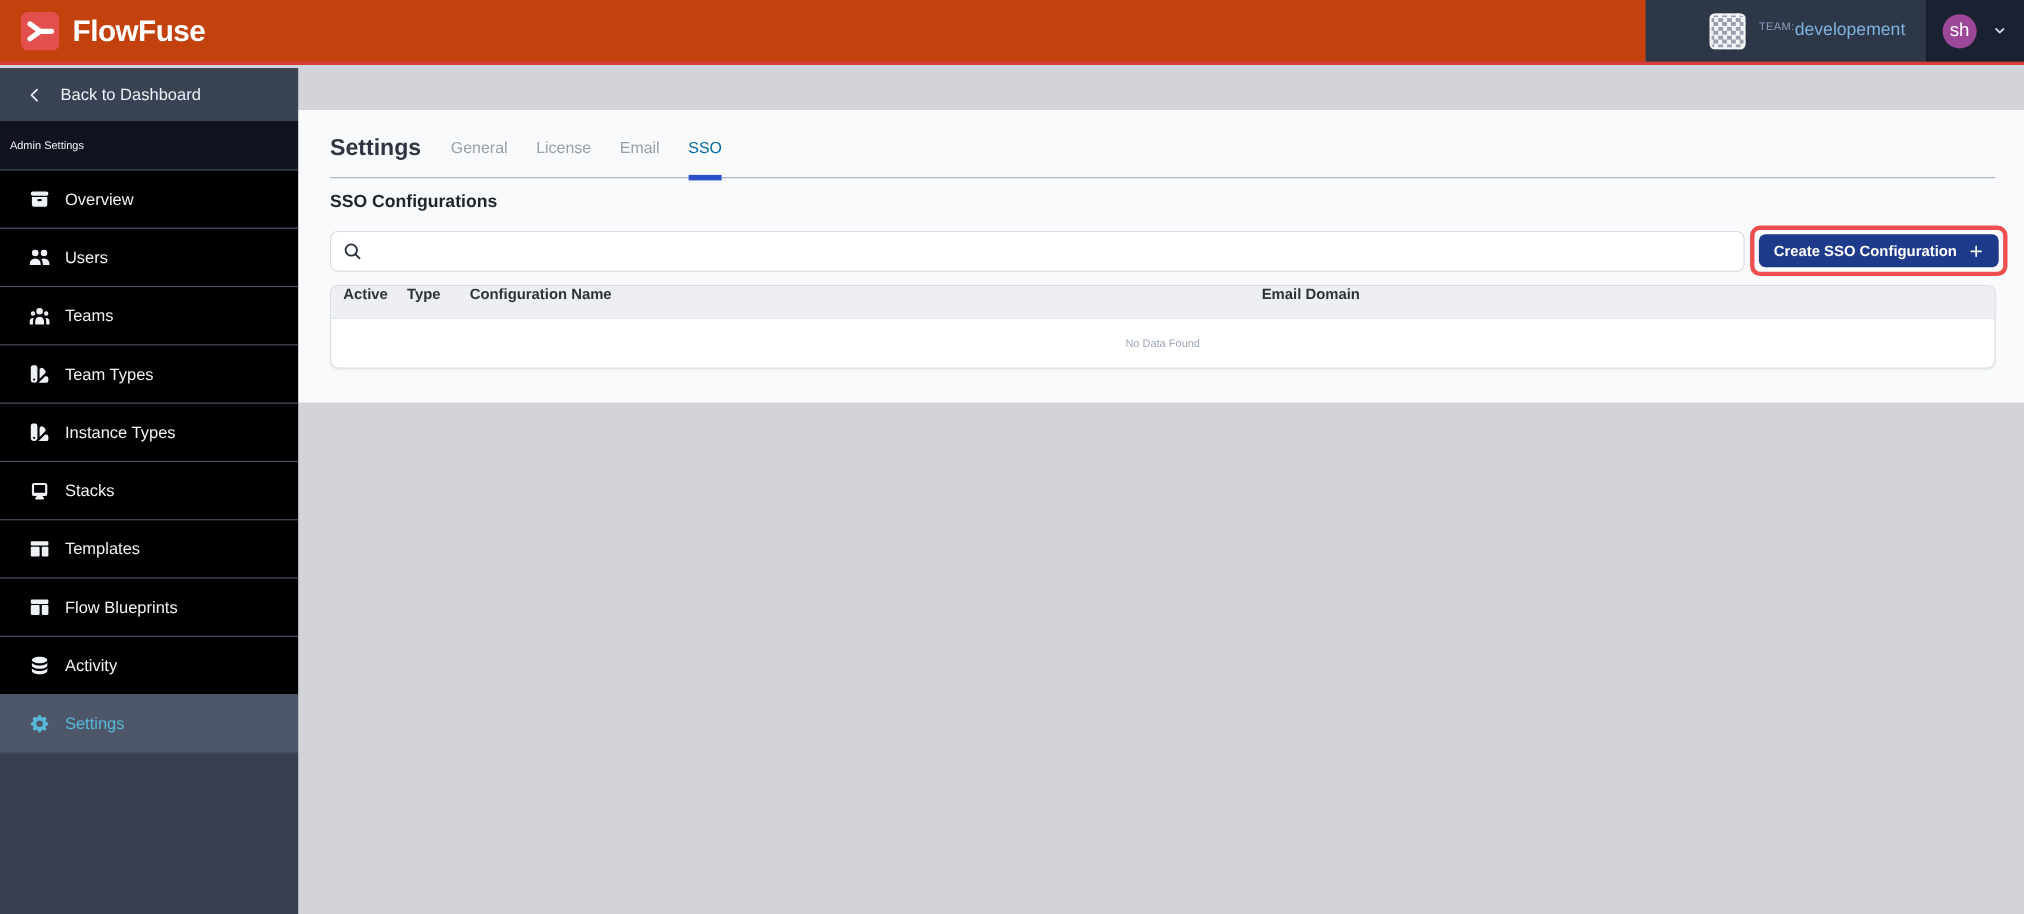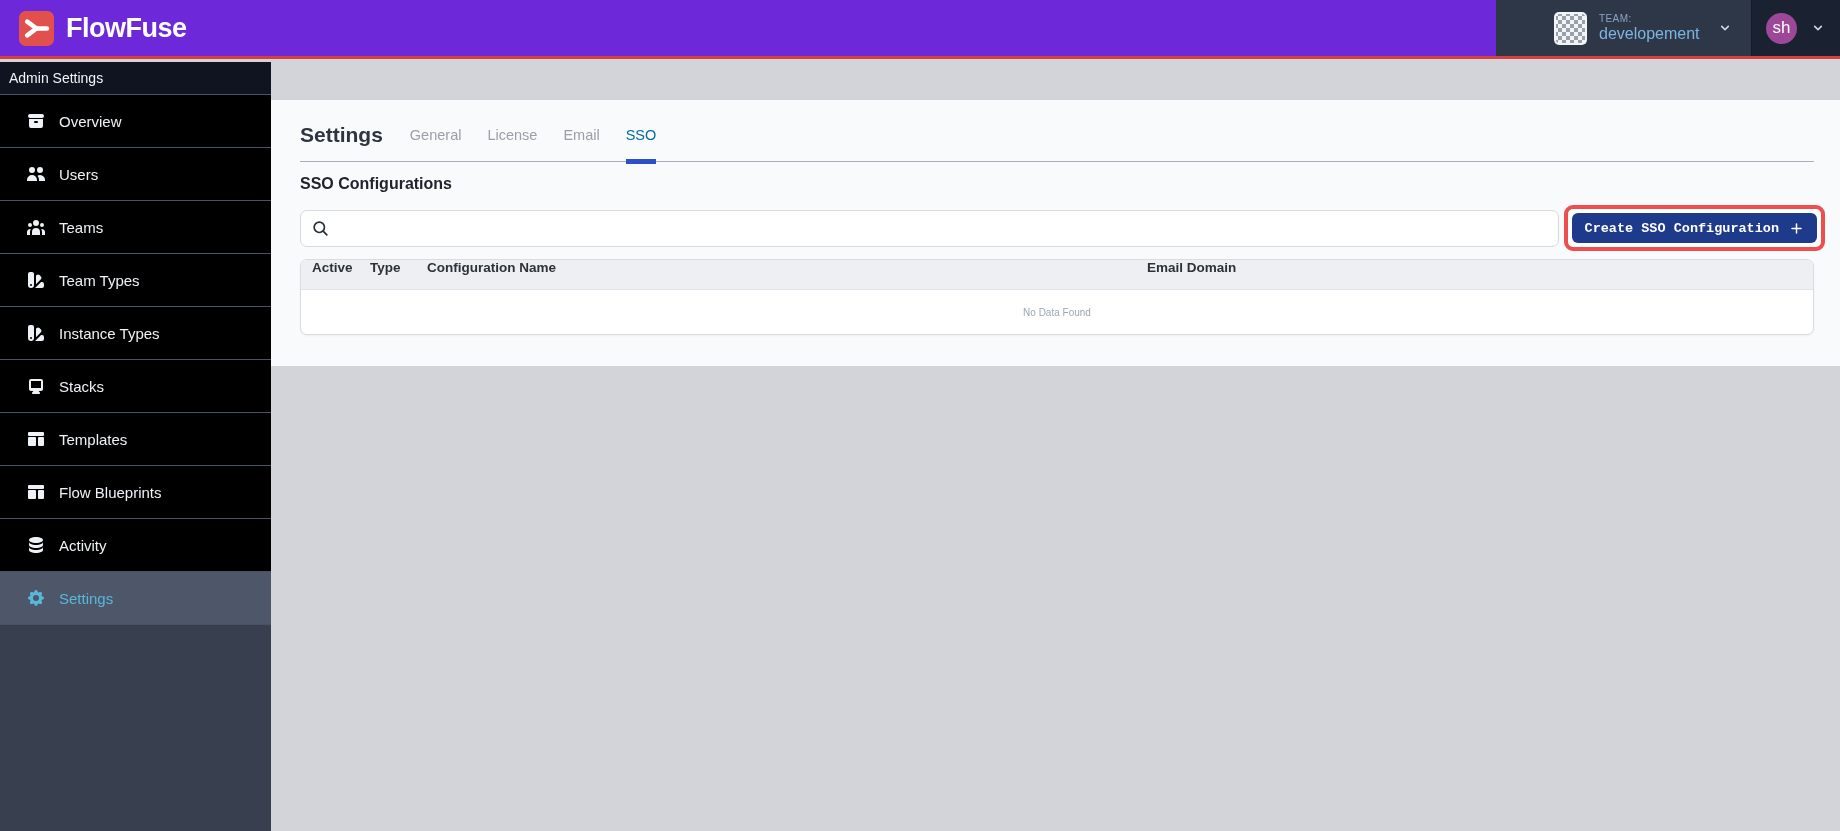--- a/index.html
+++ b/index.html
@@ -6,39 +6,39 @@
   html,body { width:1840px; height:831px; overflow:hidden; }
   body {
     font-family:"Liberation Sans","DejaVu Sans",sans-serif;
     background:#d2d4da;
     position:relative;
   }
 
   
   .topbar {
     position:absolute; top:0; left:0; width:1840px; height:59px;
-    background:#6d28d9; border-bottom:3px solid #d63f3d;
+    background:#c2410c; border-bottom:3px solid #d63f3d;
     display:flex; align-items:center; z-index:30;
   }
   .brand { display:flex; align-items:center; gap:12px; padding-left:19px; cursor:pointer; }
   .brand-logo { width:35px; height:35px; display:block; }
   .brand-name { color:#ffffff; font-size:27px; font-weight:700; letter-spacing:-0.5px; }
 
   .top-right { margin-left:auto; height:100%; display:flex; align-items:stretch; }
   .team-select {
     width:255px; background:#2e3748; display:flex; align-items:center;
     padding:0 18px 0 58px; cursor:pointer;
   }
   .identicon { width:33px; height:33px; border-radius:5px; flex:0 0 auto;
     background:
       repeating-conic-gradient(#98a0ab 0 25%, #f3f4f6 0 50%);
     background-size:8px 8px; background-color:#f3f4f6;
     box-shadow:inset 0 0 0 2px #f3f4f6;
   }
-  .team-text { margin-left:12px; display:flex; flex-direction:column; line-height:1.15; }
+  .team-text { margin-left:12px; display:flex; flex-direction:row; line-height:1.15; }
   .team-label { color:#8ca4c2; font-size:10px; letter-spacing:0.4px; }
   .team-name { color:#7db4e0; font-size:16px; }
   .team-chevron { margin-left:auto; color:#cfd8e4; }
   .user-menu {
     width:89px; background:#1a2130; border-left:1px solid #141a26;
     display:flex; align-items:center; justify-content:center; gap:13px; cursor:pointer;
   }
   .avatar {
     width:31px; height:31px; border-radius:50%; background:#9c4798;
     color:#fff; font-size:17px; display:flex; align-items:center; justify-content:center;
@@ -49,21 +49,21 @@
   .sidebar {
     position:absolute; top:62px; left:0; bottom:0; width:271px;
     background:#38404f; display:flex; flex-direction:column; z-index:20;
   }
   .back-row {
     height:48px; background:#3a4354; display:flex; align-items:center;
     color:#eef1f5; font-size:15px; cursor:pointer; flex:0 0 auto;
   }
   .back-row .back-chevron { width:17px; height:17px; margin:0 15px 0 23px; color:#e8ecf2; }
   .section-label {
-    height:32px; background:#0f1420; color:#f2f4f7; font-size:14px;
+    height:44px; background:#0f1420; color:#f2f4f7; font-size:10px;
     display:flex; align-items:center; padding-left:9px; flex:0 0 auto;
   }
   .nav-item {
     height:53px; background:#000000; border-top:1px solid #4a5365;
     display:flex; align-items:center; color:#eef1f5; font-size:15px;
     cursor:pointer; flex:0 0 auto;
   }
   .nav-item:first-of-type { border-top:none; }
   .nav-item .ni { width:20px; height:20px; margin:0 13px 0 26px; flex:0 0 auto; }
   .nav-item.active { background:#4d5769; color:#58b8da; }
@@ -98,21 +98,21 @@
   .search-box { position:relative; flex:1 1 auto; }
   .search-box input {
     width:100%; height:37px; border:1px solid #d7dade; border-radius:7px;
     background:#ffffff; padding:0 12px 0 38px; font-size:14px; color:#333;
     outline:none; font-family:inherit;
   }
   .search-icon { position:absolute; left:11px; top:9px; width:19px; height:19px; color:#252e3a; }
 
   .annotation {
     margin-left:5px; margin-right:-11px; flex:0 0 auto;
-    border:4px solid #ef4e4e; border-radius:9px; padding:4px; background:#ffffff;font-family:Liberation Mono, monospace;
+    border:4px solid #ef4e4e; border-radius:9px; padding:4px; background:#ffffff;
   }
   .create-btn {
     display:flex; align-items:center; gap:10px; height:30px;
     background:#1e3a8a; color:#ffffff; border:none; border-radius:6px;
     padding:0 13px; font-size:13.5px; font-weight:700; cursor:pointer;
     font-family:inherit;
   }
   .create-btn .plus { width:15px; height:15px; }
 
   .data-table {
@@ -162,20 +162,26 @@
     <div class="user-menu">
       <span class="avatar">sh</span>
       <svg class="chev" viewBox="0 0 20 20" fill="#cfd8e4">
         <path d="M5.2 7.2a1 1 0 011.4 0L10 10.6l3.4-3.4a1 1 0 111.4 1.5l-4.1 4.1a1 1 0 01-1.4 0L5.2 8.7a1 1 0 010-1.5z"></path>
       </svg>
     </div>
   </div>
 </header>
 
 <aside class="sidebar">
+  <div class="back-row">
+    <svg class="back-chevron" viewBox="0 0 24 24" fill="none" stroke="currentColor" stroke-width="2.4" stroke-linecap="round" stroke-linejoin="round">
+      <path d="M15 19l-7-7 7-7"></path>
+    </svg>
+    <span>Back to Dashboard</span>
+  </div>
 
   <div class="section-label">Admin Settings</div>
 
   <div class="nav-item">
     <svg class="ni" viewBox="0 0 20 20" fill="currentColor">
       <path d="M4 3a2 2 0 100 4h12a2 2 0 100-4H4z"></path>
       <path fill-rule="evenodd" d="M3 8h14v7a2 2 0 01-2 2H5a2 2 0 01-2-2V8zm5 3a1 1 0 011-1h2a1 1 0 110 2H9a1 1 0 01-1-1z" clip-rule="evenodd"></path>
     </svg>
     <span>Overview</span>
   </div>

